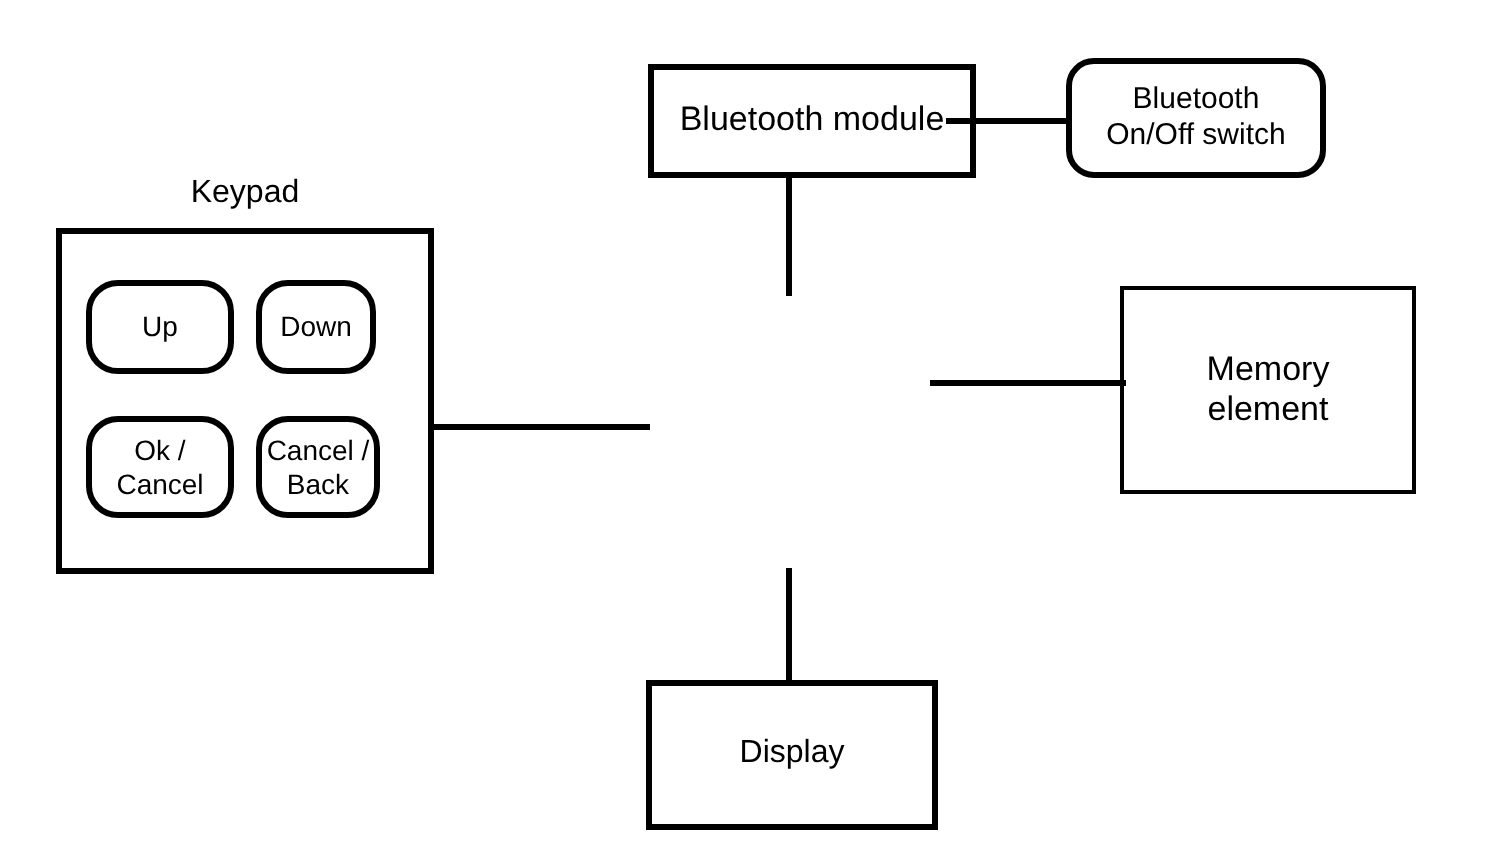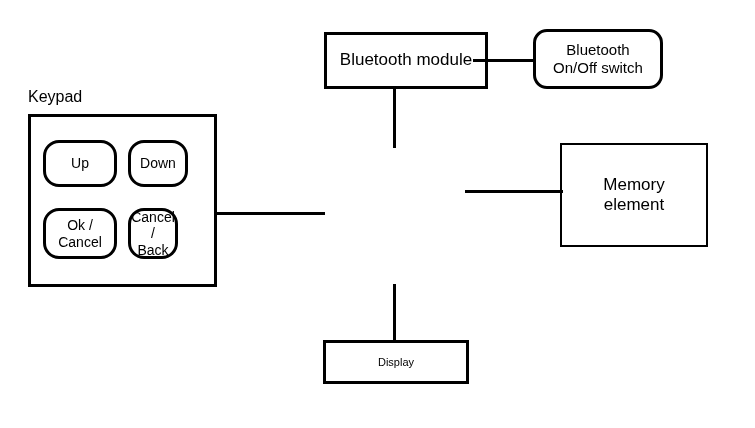--- a/index.html
+++ b/index.html
@@ -43,44 +43,45 @@
     border-radius: 16px;
     font-size: 14px;
   }
   .group-box {
     border: 3px solid #000000;
     background: transparent;
   }
   .caption {
     position: absolute;
     font-size: 16px;
+    text-align: center;
     color: #000000;
     background: transparent;
   }
   .edge {
     position: absolute;
     background: #000000;
   }
   .edge-h { height: 3px; }
   .edge-v { width: 3px; }
 
   
   #keypad-group   { left: 28px;  top: 114px; width: 189px; height: 173px; }
   #keypad-caption { left: 28px;  top: 88px;  width: 189px; }
 
   #key-up      { left: 43px;  top: 140px; width: 74px; height: 47px; }
   #key-down    { left: 128px; top: 140px; width: 60px; height: 47px; }
   #key-ok      { left: 43px;  top: 208px; width: 74px; height: 51px; }
-  #key-cancel  { left: 128px; top: 208px; width: 50px; height: 51px; }
+  #key-cancel  { left: 128px; top: 208px; width: 62px; height: 51px; }
 
   #bt-module   { left: 324px; top: 32px;  width: 164px; height: 57px; font-size: 17px; }
   #bt-switch   { left: 533px; top: 29px;  width: 130px; height: 60px; font-size: 15px; }
   #processor   { left: 322px; top: 145px; width: 146px; height: 142px; font-size: 17px; }
   #memory      { left: 560px; top: 143px; width: 148px; height: 104px; font-size: 17px; }
-  #display     { left: 323px; top: 340px; width: 146px; height: 44px; font-size: 11px; }
+  #display     { left: 323px; top: 340px; width: 146px; height: 75px; font-size: 16px; }
 
   
   #edge-keypad-processor { left: 215px; top: 212px; width: 110px; }
   #edge-bt-switch        { left: 473px; top: 59px;  width: 63px;  }
   #edge-bt-processor     { left: 393px; top: 86px;  height: 62px; }
   #edge-processor-memory { left: 465px; top: 190px; width: 98px;  }
   #edge-processor-display{ left: 393px; top: 284px; height: 59px; }
 </style>
 </head>
 <body>

